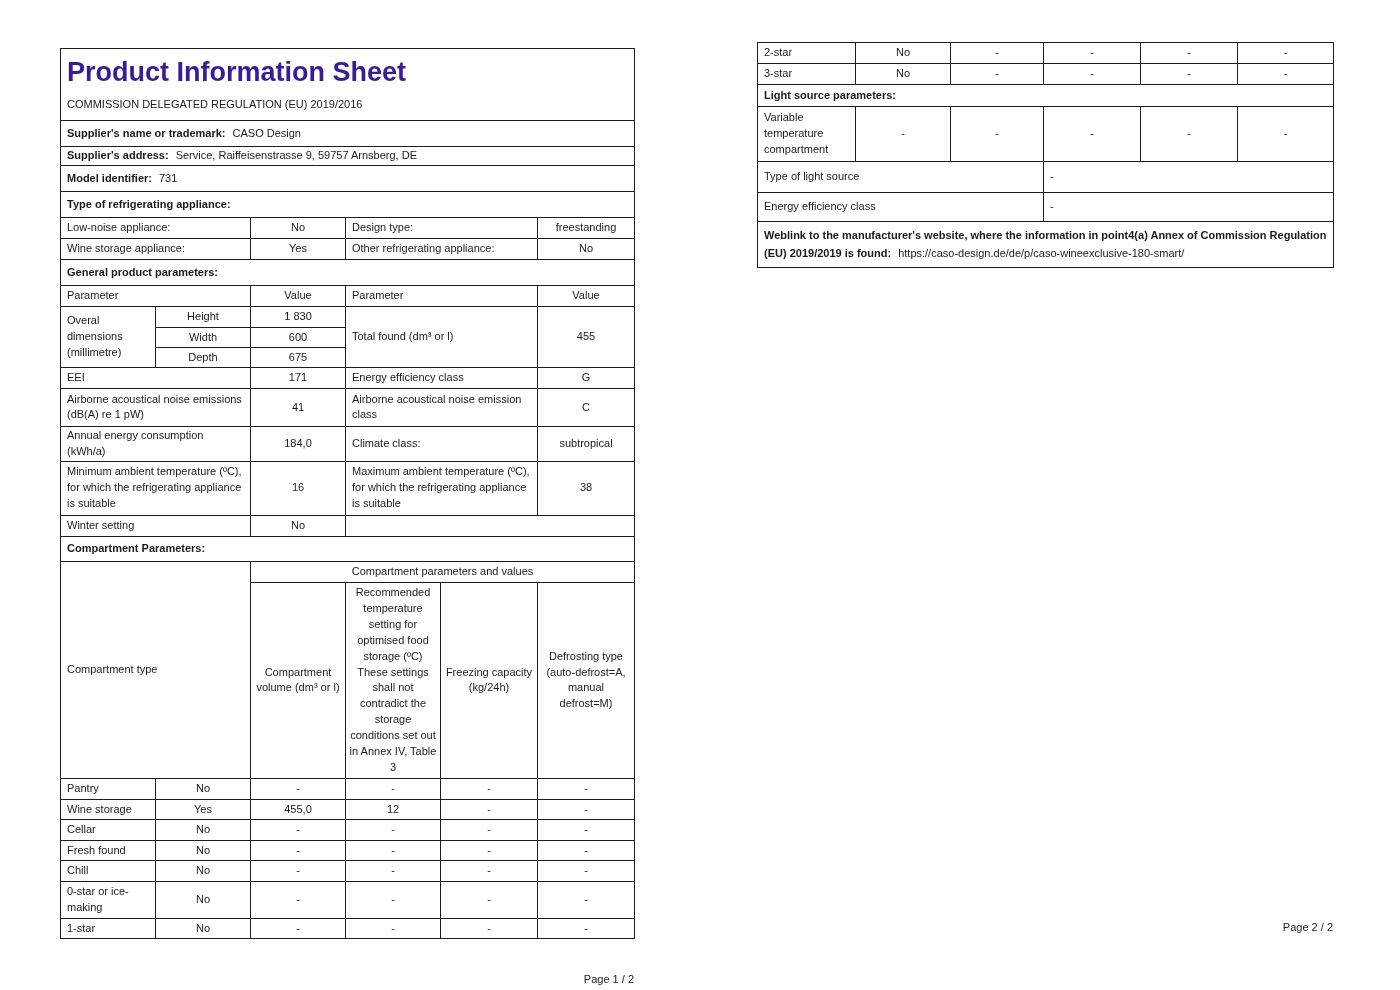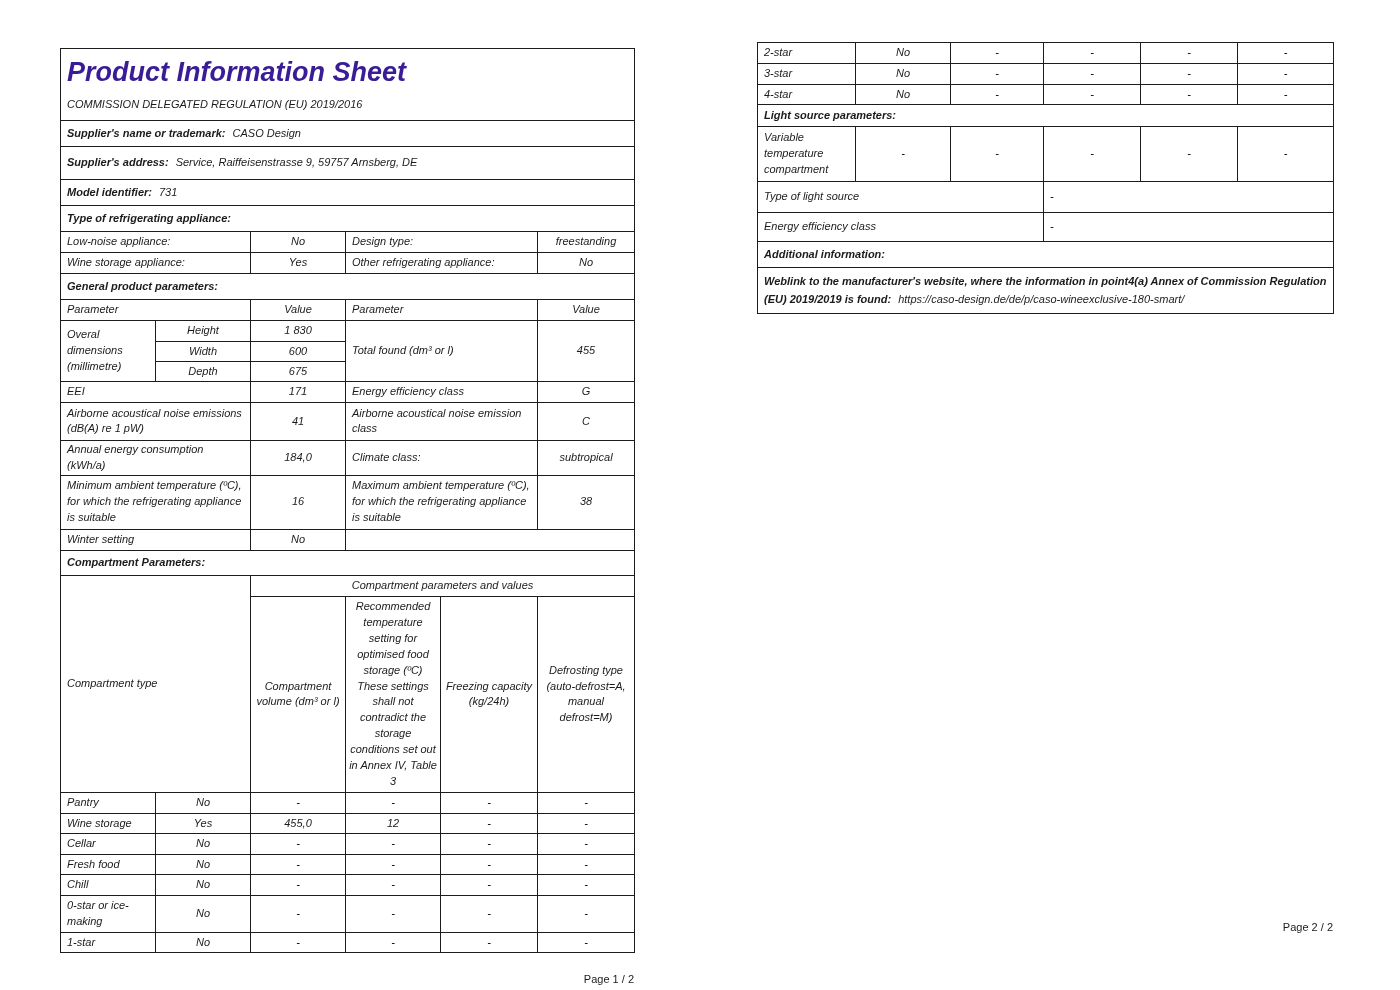--- a/index.html
+++ b/index.html
@@ -1,21 +1,21 @@
 <!DOCTYPE html>
 <html><head>
 <meta charset="utf-8">
 <style>
   html,body{margin:0;padding:0;}
   body{
     width:1400px;height:990px;background:#ffffff;position:relative;
     font-family:"Liberation Sans",sans-serif;font-size:11px;color:#1b1b1b;
   }
   .page{position:absolute;}
-  table{border-collapse:collapse;table-layout:fixed;font-style:italic;}
+  table{border-collapse:collapse;table-layout:fixed;}
   td{
     border:1px solid #1c1c1c;padding:1px 6px;vertical-align:middle;
     line-height:1.45;overflow:hidden;word-wrap:break-word;
   }
   td.v{text-align:center;padding:1px 2px;}
   td.ctr{text-align:center;padding:2px 3px;}
   .b{font-weight:bold;}
   .lblpair .b{margin-right:7px;}
   .title{
     color:#3a1d96;font-size:27px;font-weight:bold;margin:2px 0 0 0;line-height:1.15;
@@ -44,21 +44,21 @@
         <div class="title">Product Information Sheet</div>
         <div class="reg">COMMISSION DELEGATED REGULATION (EU) 2019/2016</div>
       </td>
     </tr>
 
     <tr style="height:26px">
       <td colspan="6" class="lblpair">
         <span class="b">Supplier's name or trademark:</span><span>CASO Design</span>
       </td>
     </tr>
-    <tr style="height:33px">
+    <tr style="height:19px">
       <td colspan="6" class="lblpair">
         <span class="b">Supplier's address:</span><span>Service, Raiffeisenstrasse 9, 59757 Arnsberg, DE</span>
       </td>
     </tr>
     <tr style="height:26px">
       <td colspan="6" class="lblpair">
         <span class="b">Model identifier:</span><span>731</span>
       </td>
     </tr>
 
@@ -166,21 +166,21 @@
     </tr>
     <tr style="height:21px">
       <td>Cellar</td>
       <td class="v">No</td>
       <td class="v">-</td>
       <td class="v">-</td>
       <td class="v">-</td>
       <td class="v">-</td>
     </tr>
     <tr style="height:20px">
-      <td>Fresh food</td>
+      <td>Fresh found</td>
       <td class="v">No</td>
       <td class="v">-</td>
       <td class="v">-</td>
       <td class="v">-</td>
       <td class="v">-</td>
     </tr>
     <tr style="height:21px">
       <td>Chill</td>
       <td class="v">No</td>
       <td class="v">-</td>
@@ -231,28 +231,20 @@
       <td class="v">-</td>
     </tr>
     <tr style="height:21px">
       <td>3-star</td>
       <td class="v">No</td>
       <td class="v">-</td>
       <td class="v">-</td>
       <td class="v">-</td>
       <td class="v">-</td>
     </tr>
-    <tr style="height:20px">
-      <td>4-star</td>
-      <td class="v">No</td>
-      <td class="v">-</td>
-      <td class="v">-</td>
-      <td class="v">-</td>
-      <td class="v">-</td>
-    </tr>
     <tr style="height:22px">
       <td colspan="6" class="b">Light source parameters:</td>
     </tr>
 
     <tr style="height:55px">
       <td>Variable temperature compartment</td>
       <td class="v">-</td>
       <td class="v">-</td>
       <td class="v">-</td>
       <td class="v">-</td>
@@ -260,23 +252,20 @@
     </tr>
     <tr style="height:31px">
       <td colspan="3">Type of light source</td>
       <td colspan="3">-</td>
     </tr>
     <tr style="height:29px">
       <td colspan="3">Energy efficiency class</td>
       <td colspan="3">-</td>
     </tr>
 
-    <tr style="height:26px">
-      <td colspan="6" class="b">Additional information:</td>
-    </tr>
     <tr style="height:46px">
       <td colspan="6" class="lblpair" style="padding:4px 6px;line-height:1.55;">
         <span class="b">Weblink to the manufacturer's website, where the information in point4(a) Annex of Commission Regulation (EU) 2019/2019 is found:</span><span>https://caso-design.de/de/p/caso-wineexclusive-180-smart/</span>
       </td>
     </tr>
   </tbody>
     </table>
 </div>
 
 <div class="footer" style="left:757px;top:921px;width:576px;">Page 2 / 2</div>

